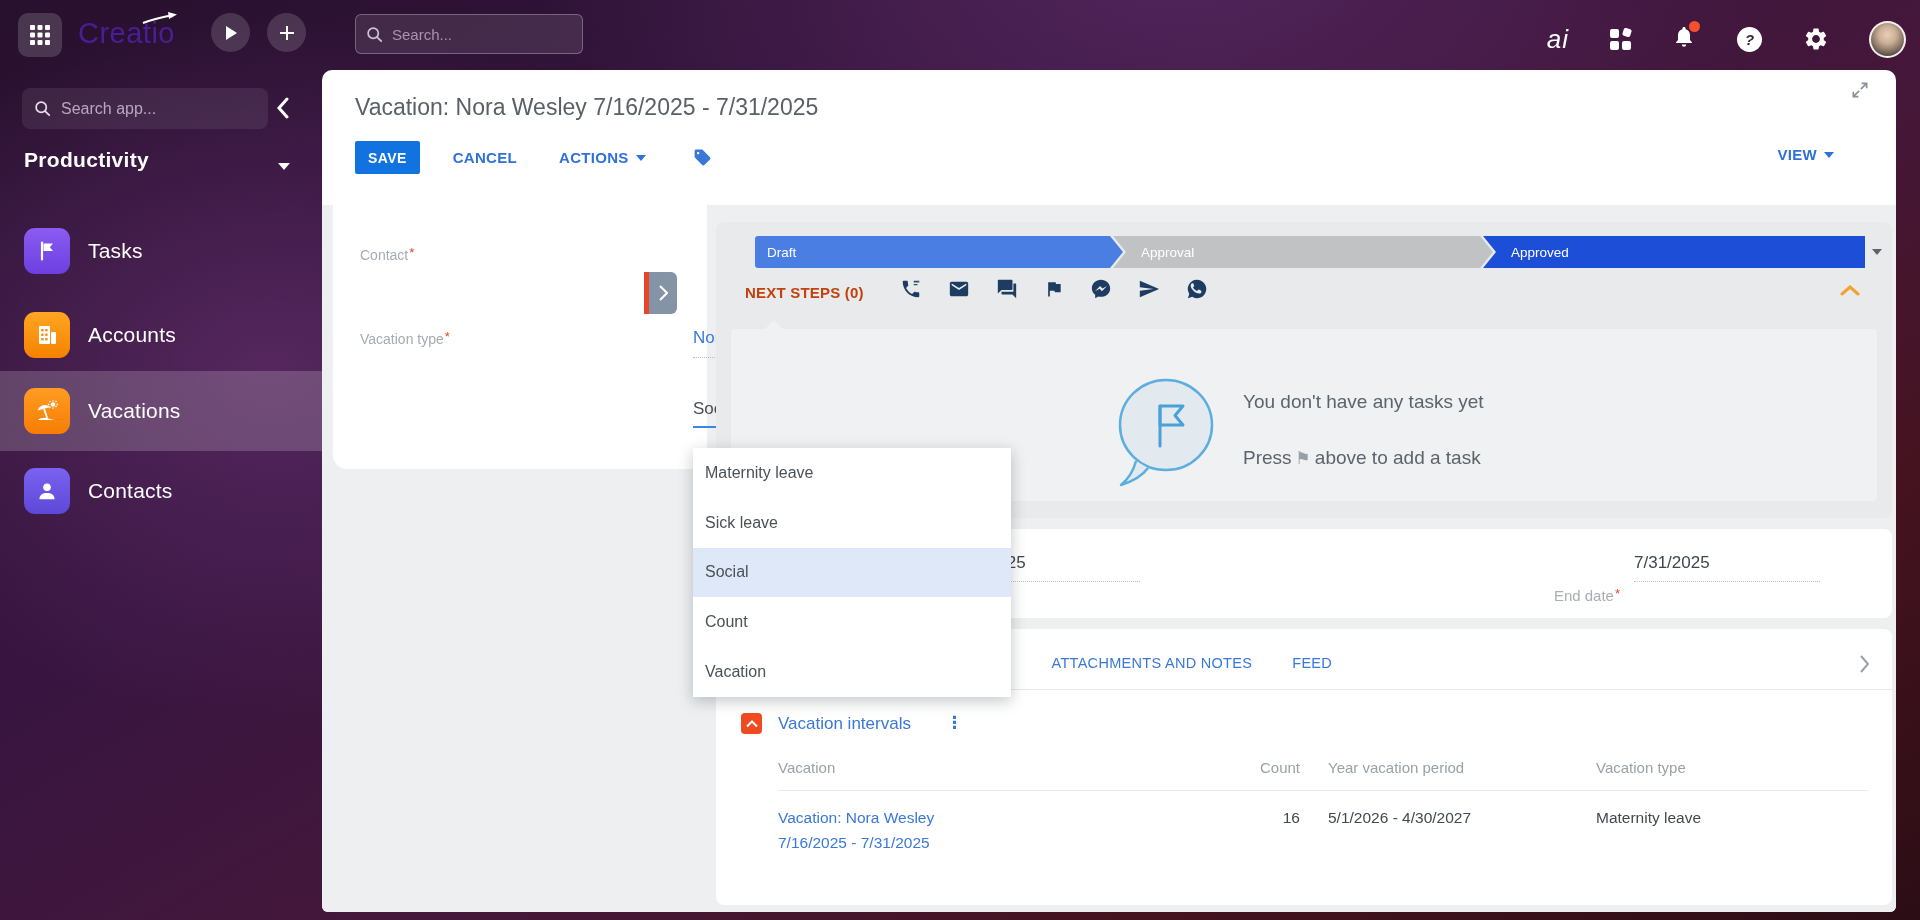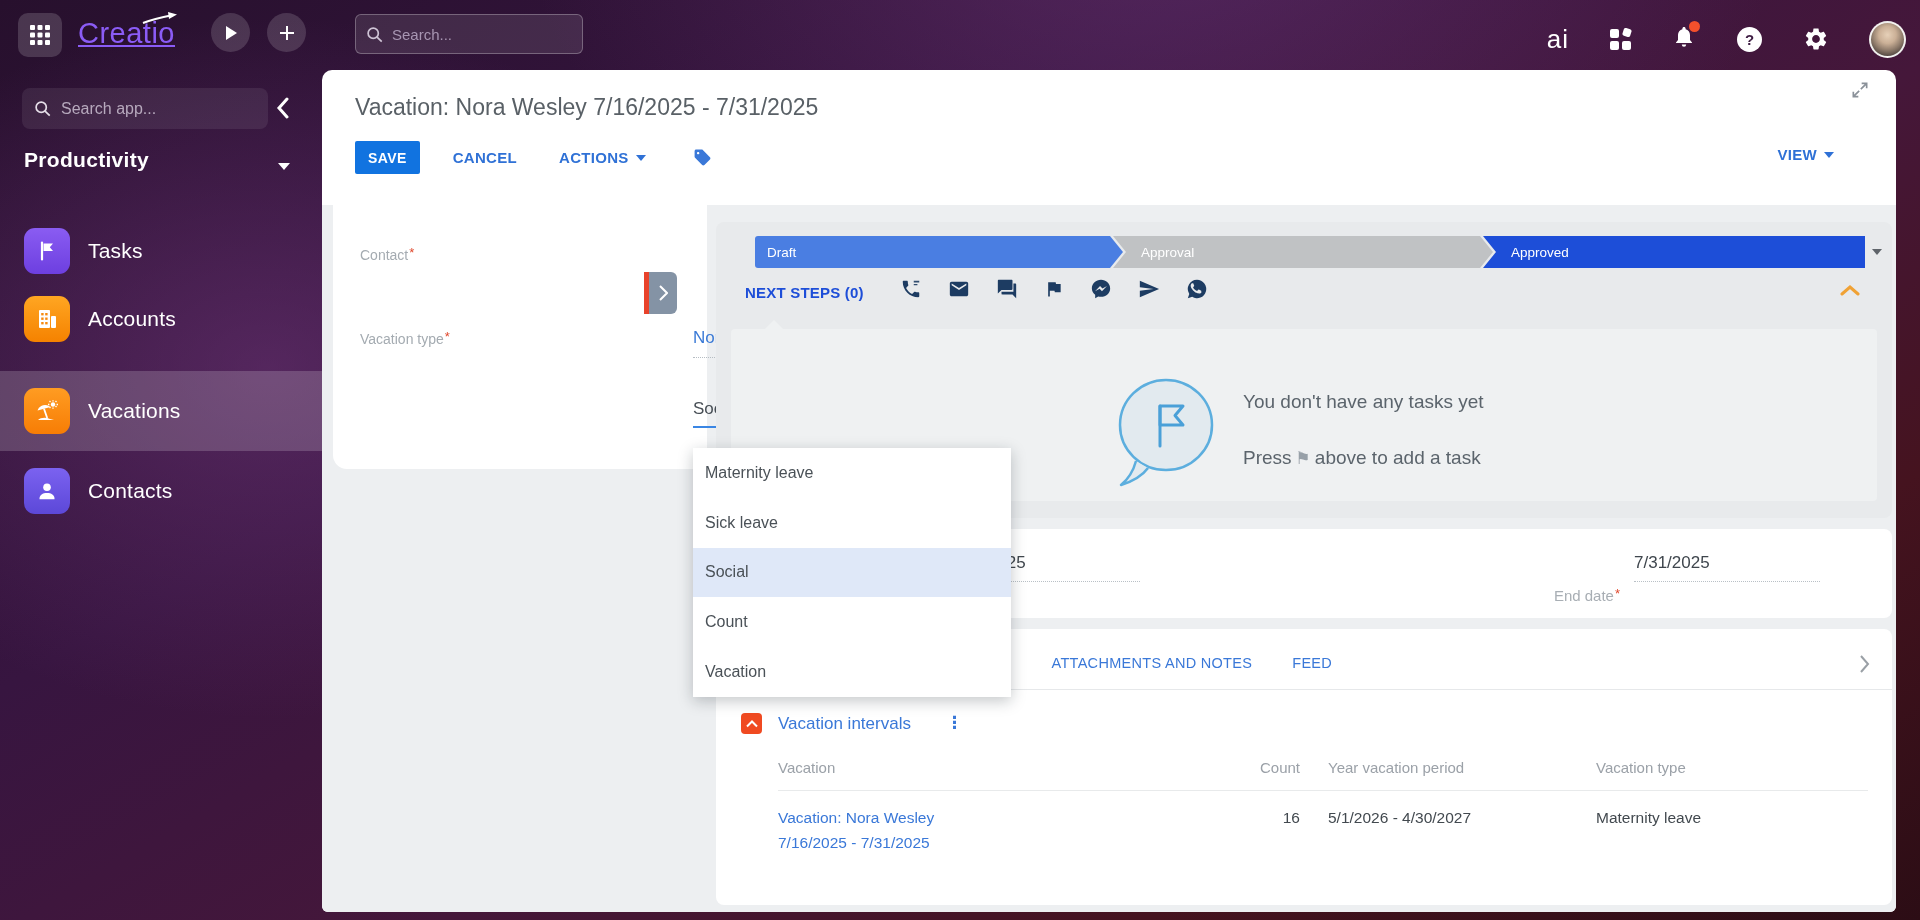--- a/index.html
+++ b/index.html
@@ -10,30 +10,30 @@
       radial-gradient(ellipse 700px 500px at 14% 40%, rgba(112,54,122,.55) 0%, rgba(112,54,122,0) 70%),
       radial-gradient(ellipse 900px 600px at 60% -10%, rgba(120,60,130,.45) 0%, rgba(120,60,130,0) 70%),
       linear-gradient(150deg,#27102d 0%,#371540 34%,#45173a 58%,#45131f 78%,#2c0d15 100%);
     position:relative;
   }
 
   
   .topbar { position:absolute; left:0; top:0; width:1920px; height:70px; display:flex; align-items:center; }
   .grid-btn { position:absolute; left:18px; top:13px; width:44px; height:44px; border-radius:10px;
     background:rgba(255,255,255,.16); display:flex; align-items:center; justify-content:center; cursor:pointer; }
-  .logo { position:absolute; left:78px; top:17px; color:#8b5cf6; font-size:29px; font-weight:500; letter-spacing:.5px;text-decoration:underline; }
+  .logo { position:absolute; left:78px; top:17px; color:#4c1d95; font-size:29px; font-weight:500; letter-spacing:.5px; }
   .logo-swoosh { position:absolute; left:141px; top:11px; }
   .round-btn { position:absolute; top:13px; width:39px; height:39px; border-radius:50%;
     background:rgba(255,255,255,.15); display:flex; align-items:center; justify-content:center; color:#fff; }
   .tb-search { position:absolute; left:355px; top:14px; width:228px; height:40px; border-radius:6px;
     background:rgba(255,255,255,.10); border:1px solid rgba(255,255,255,.28); display:flex; align-items:center; padding:0 10px; }
   .tb-search input, .sb-search input { background:transparent; border:none; outline:none; color:#e8e2ec;
     font-size:15px; width:100%; font-family:inherit; }
   .tb-search input::placeholder { color:#a795b2; }
-  .tb-right { position:absolute; right:14px; top:0; height:78px; display:flex; align-items:center; gap:40px; }
+  .tb-right { position:absolute; right:14px; top:0; height:78px; display:flex; align-items:center; gap:40px;font-style:italic; }
   .ai-logo { color:#fff; font-size:26px; letter-spacing:1px; font-weight:400; }
   .bell-wrap { position:relative; }
   .bell-dot { position:absolute; right:-4px; top:-4px; width:11px; height:11px; border-radius:50%; background:#f4502c; }
   .avatar { width:37px; height:37px; border-radius:50%; border:2px solid rgba(255,255,255,.9);
     background: radial-gradient(circle at 50% 36%, #e6d0b8 0%, #cbb097 32%, #8d7a6a 58%, #4c423c 82%, #35302c 100%); }
 
   
   .sb-search { position:absolute; left:22px; top:88px; width:246px; height:41px; border-radius:8px;
     background:rgba(255,255,255,.08); display:flex; align-items:center; padding:0 12px; }
   .sb-search input { font-size:16px; color:#ded6e2; }
@@ -90,21 +90,21 @@
   .stagebar { position:absolute; left:39px; top:14px; width:1117px; height:32px; display:flex; }
   .stage { height:32px; display:flex; align-items:center; color:#fff; font-size:13.5px; cursor:pointer; }
   .stage.first { width:368px; background:#4a7ee2; padding-left:12px; border-radius:3px 0 0 3px;
     clip-path:polygon(0 0, calc(100% - 13px) 0, 100% 50%, calc(100% - 13px) 100%, 0 100%); }
   .stage.mid { width:380px; background:#c0c2c4; padding-left:28px; margin-left:-10px;
     clip-path:polygon(0 0, calc(100% - 13px) 0, 100% 50%, calc(100% - 13px) 100%, 0 100%, 13px 50%); }
   .stage.last { width:382px; background:#1d4ed8; padding-left:28px; margin-left:-10px;
     clip-path:polygon(0 0, 100% 0, 100% 100%, 0 100%, 13px 50%); }
   .stage-caret { position:absolute; right:10px; top:27px; width:0; height:0;
     border-left:5px solid transparent; border-right:5px solid transparent; border-top:6px solid #5f646a; }
-  .nextsteps { position:absolute; left:29px; top:62px; font-size:15px; font-weight:600; color:#1d4ed8;
+  .nextsteps { position:absolute; left:29px; top:62px; font-size:15px; font-weight:600; color:#c2410c;
     letter-spacing:.2px; cursor:pointer; }
   .channels { position:absolute; left:184px; top:56px; display:flex; gap:26px; align-items:center; color:#1d3c62; }
   .channels > span { cursor:pointer; display:flex; }
   .collapse-up { position:absolute; right:32px; top:62px; cursor:pointer; }
   .tasks-area { position:absolute; left:15px; top:107px; width:1146px; height:172px; background:#eff1f2; border-radius:4px; }
   .tasks-pointer { position:absolute; left:48px; top:98px; width:0; height:0;
     border-left:10px solid transparent; border-right:10px solid transparent; border-bottom:10px solid #eff1f2; }
   .bubble { position:absolute; left:383px; top:46px; }
   .empty-title { position:absolute; left:512px; top:62px; font-size:19px; color:#5b646c; }
   .empty-hint  { position:absolute; left:512px; top:118px; font-size:19px; color:#5b646c; }
@@ -221,21 +221,21 @@
 
   <div class="nav-item" style="top:211px;">
     <span class="nav-icon tasks">
       <svg width="24" height="24" viewBox="0 0 24 24">
           <path d="M7 3.5v17" stroke="#fff" stroke-width="2.2" stroke-linecap="round"></path>
           <path d="M8.5 4.5h9.5l-3.2 3.8 3.2 3.8H8.5z" fill="#fff"></path>
         </svg>
     </span>
     <span class="nav-label">Tasks</span>
   </div>
-  <div class="nav-item" style="top:279px;">
+  <div class="nav-item" style="top:295px;">
     <span class="nav-icon accounts">
       <svg width="24" height="24" viewBox="0 0 24 24">
           <rect x="4" y="3" width="11" height="18" rx="1" fill="#fff"></rect>
           <rect x="16" y="9" width="5" height="12" rx="1" fill="#fff"></rect>
       <g fill="#f78a10">
             <rect x="6.2" y="6" width="2.4" height="2.4"></rect>
             <rect x="10.2" y="6" width="2.4" height="2.4"></rect>
             <rect x="6.2" y="10.5" width="2.4" height="2.4"></rect>
             <rect x="10.2" y="10.5" width="2.4" height="2.4"></rect>
             <rect x="6.2" y="15" width="2.4" height="2.4"></rect>

